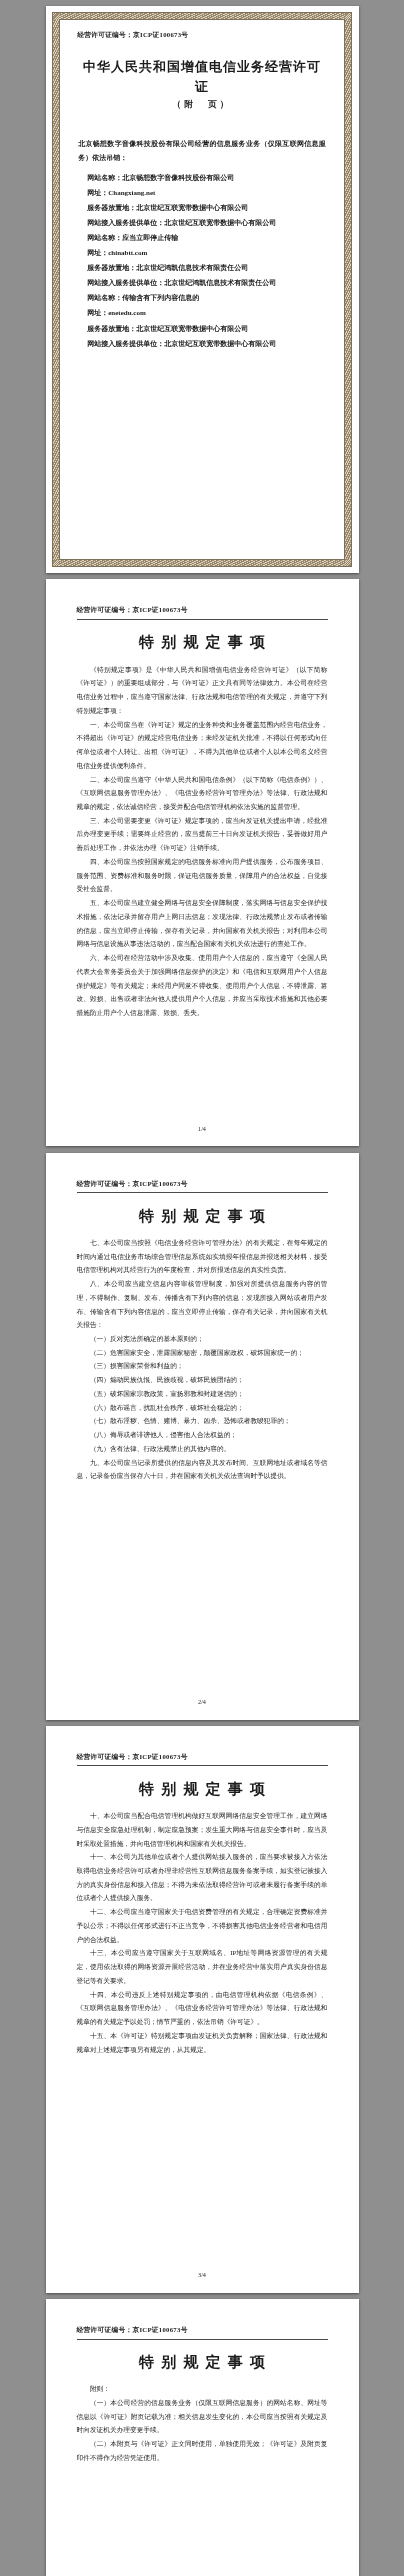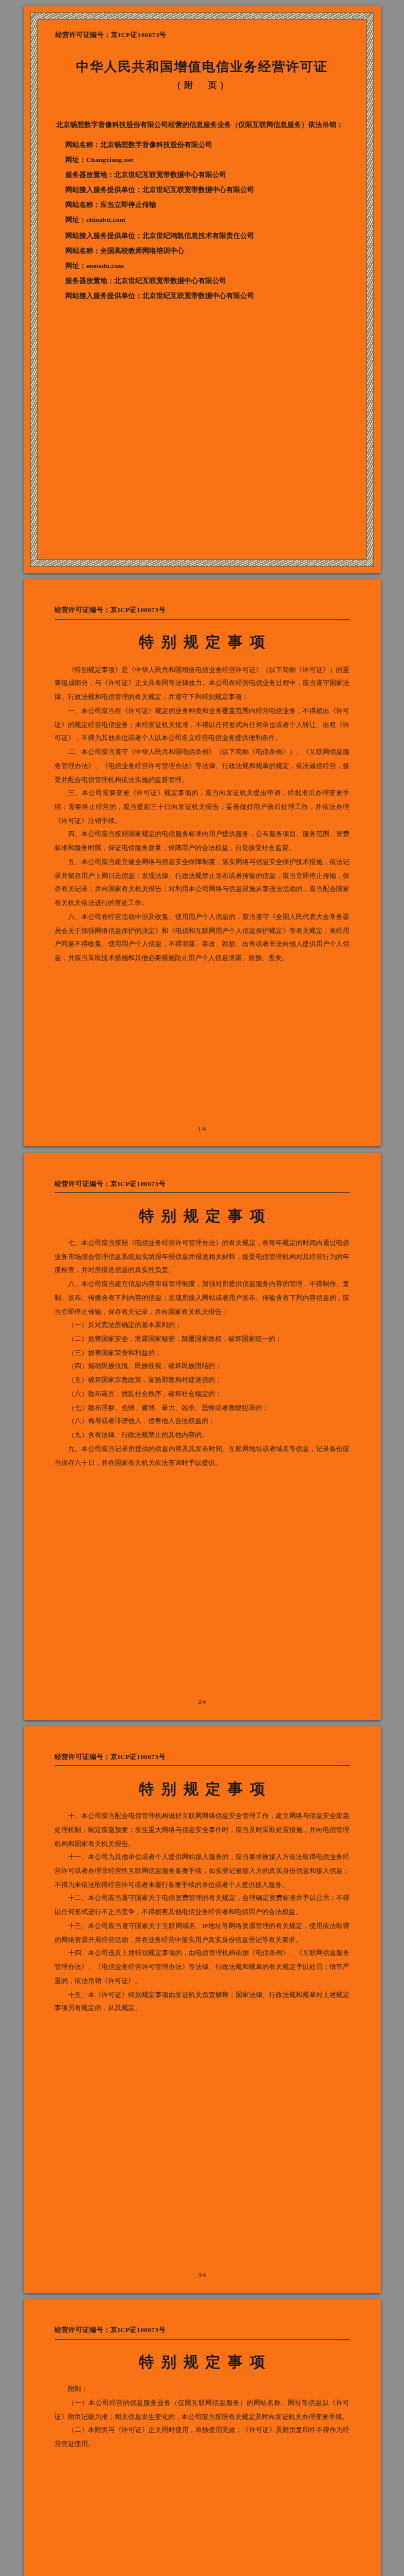--- a/index.html
+++ b/index.html
@@ -3,23 +3,23 @@
 <meta charset="utf-8">
 <style>
   html,body{margin:0;padding:0;}
   body{
     background:#8f8f8f;
     font-family:"Liberation Serif","DejaVu Serif",serif;
     color:#1c1c1c;
     -webkit-font-smoothing:antialiased;
   }
   .page{
-    width:357px;
+    width:313px;
     height:567px;
-    background:#f97316;
+    background:#ffffff;
     margin:6.2px auto;
     box-shadow:0 0.5px 2.6px rgba(0,0,0,.5);
     box-sizing:border-box;
     position:relative;
     overflow:hidden;
   }
   
   .cert{padding:7.2px;}
   .cert-band{
     height:100%;
@@ -119,24 +119,25 @@
           <div class="site-row"><span>网址：</span><span>Changxiang.net</span></div>
 
           <div class="site-row"><span>服务器放置地：</span><span>北京世纪互联宽带数据中心有限公司</span></div>
 
           <div class="site-row"><span>网站接入服务提供单位：</span><span>北京世纪互联宽带数据中心有限公司</span></div>
 
           <div class="site-row"><span>网站名称：</span><span>应当立即停止传输</span></div>
 
           <div class="site-row"><span>网址：</span><span>chinabtt.com</span></div>
 
+          <div class="site-row"><span>服务器放置地：</span><span>北京世纪鸿凯信息技术有限责任公司</span></div>
 
           <div class="site-row"><span>网站接入服务提供单位：</span><span>北京世纪鸿凯信息技术有限责任公司</span></div>
 
-          <div class="site-row"><span>网站名称：</span><span>全国高校教师网络培训中心</span></div>
+          <div class="site-row"><span>网站名称：</span><span>传输含有下列内容信息的</span></div>
 
           <div class="site-row"><span>网址：</span><span>enetedu.com</span></div>
 
           <div class="site-row"><span>服务器放置地：</span><span>北京世纪互联宽带数据中心有限公司</span></div>
 
           <div class="site-row"><span>网站接入服务提供单位：</span><span>北京世纪互联宽带数据中心有限公司</span></div>
         </div>
     </div>
   </div>
 </section>

